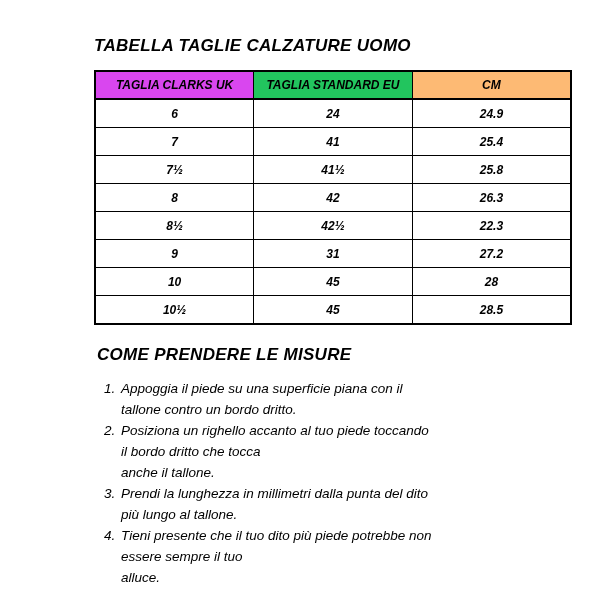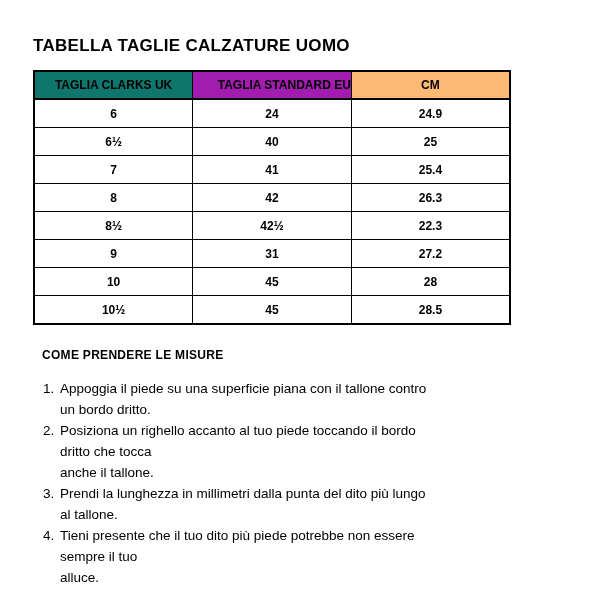--- a/index.html
+++ b/index.html
@@ -11,21 +11,22 @@
     width: 600px;
     height: 600px;
     font-family: "Liberation Sans", sans-serif;
     color: #000000;
     overflow: hidden;
   }
   .page {
     box-sizing: border-box;
     width: 496px;
     height: 600px;
-    padding: 36px 60px 0 33px;
+    padding: 36px 60px 0 94px;
+    font-style: italic;
   }
   h1.size-table-title {
     margin: 0 0 14px 0;
     font-size: 17px;
     font-weight: bold;
     line-height: 20px;
     letter-spacing: 0.3px;
     white-space: nowrap;
   }
   table.size-table {
@@ -47,22 +48,22 @@
   table.size-table td {
     height: 27px;
     border: 1px solid #000000;
     font-size: 12px;
     font-weight: bold;
     text-align: center;
     vertical-align: middle;
     padding: 0;
   }
   h2.instructions-title {
-    margin: 20px 0 13px 9px;
-    font-size: 12px;
+    margin: 20px 0 13px 3px;
+    font-size: 17px;
     font-weight: bold;
     line-height: 20px;
     letter-spacing: 0.3px;
     white-space: nowrap;
   }
   ol.instructions-list {
     margin: 4px;
     padding: 0 0 0 23px;
     list-style: none;
     counter-reset: step;
@@ -84,40 +85,40 @@
 </head>
 <body>
 
 <div class="page">
 
   <h1 class="size-table-title">TABELLA TAGLIE CALZATURE UOMO</h1>
 
   <table class="size-table">
     <thead>
       <tr>
-        <th style="background: #0f766e;">TAGLIA CLARKS UK</th>
-        <th style="background: #a21caf; text-align: right;">TAGLIA STANDARD EU</th>
+        <th style="background: #d946ef;">TAGLIA CLARKS UK</th>
+        <th style="background: #22c55e;">TAGLIA STANDARD EU</th>
         <th style="background: #fdba74;">CM</th>
       </tr>
     </thead>
     <tbody>
         <tr>
           <td>6</td>
           <td>24</td>
           <td>24.9</td>
         </tr>
         <tr>
-          <td>6½</td>
-          <td>40</td>
-          <td>25</td>
-        </tr>
-        <tr>
           <td>7</td>
           <td>41</td>
           <td>25.4</td>
+        </tr>
+        <tr>
+          <td>7½</td>
+          <td>41½</td>
+          <td>25.8</td>
         </tr>
         <tr>
           <td>8</td>
           <td>42</td>
           <td>26.3</td>
         </tr>
         <tr>
           <td>8½</td>
           <td>42½</td>
           <td>22.3</td>

